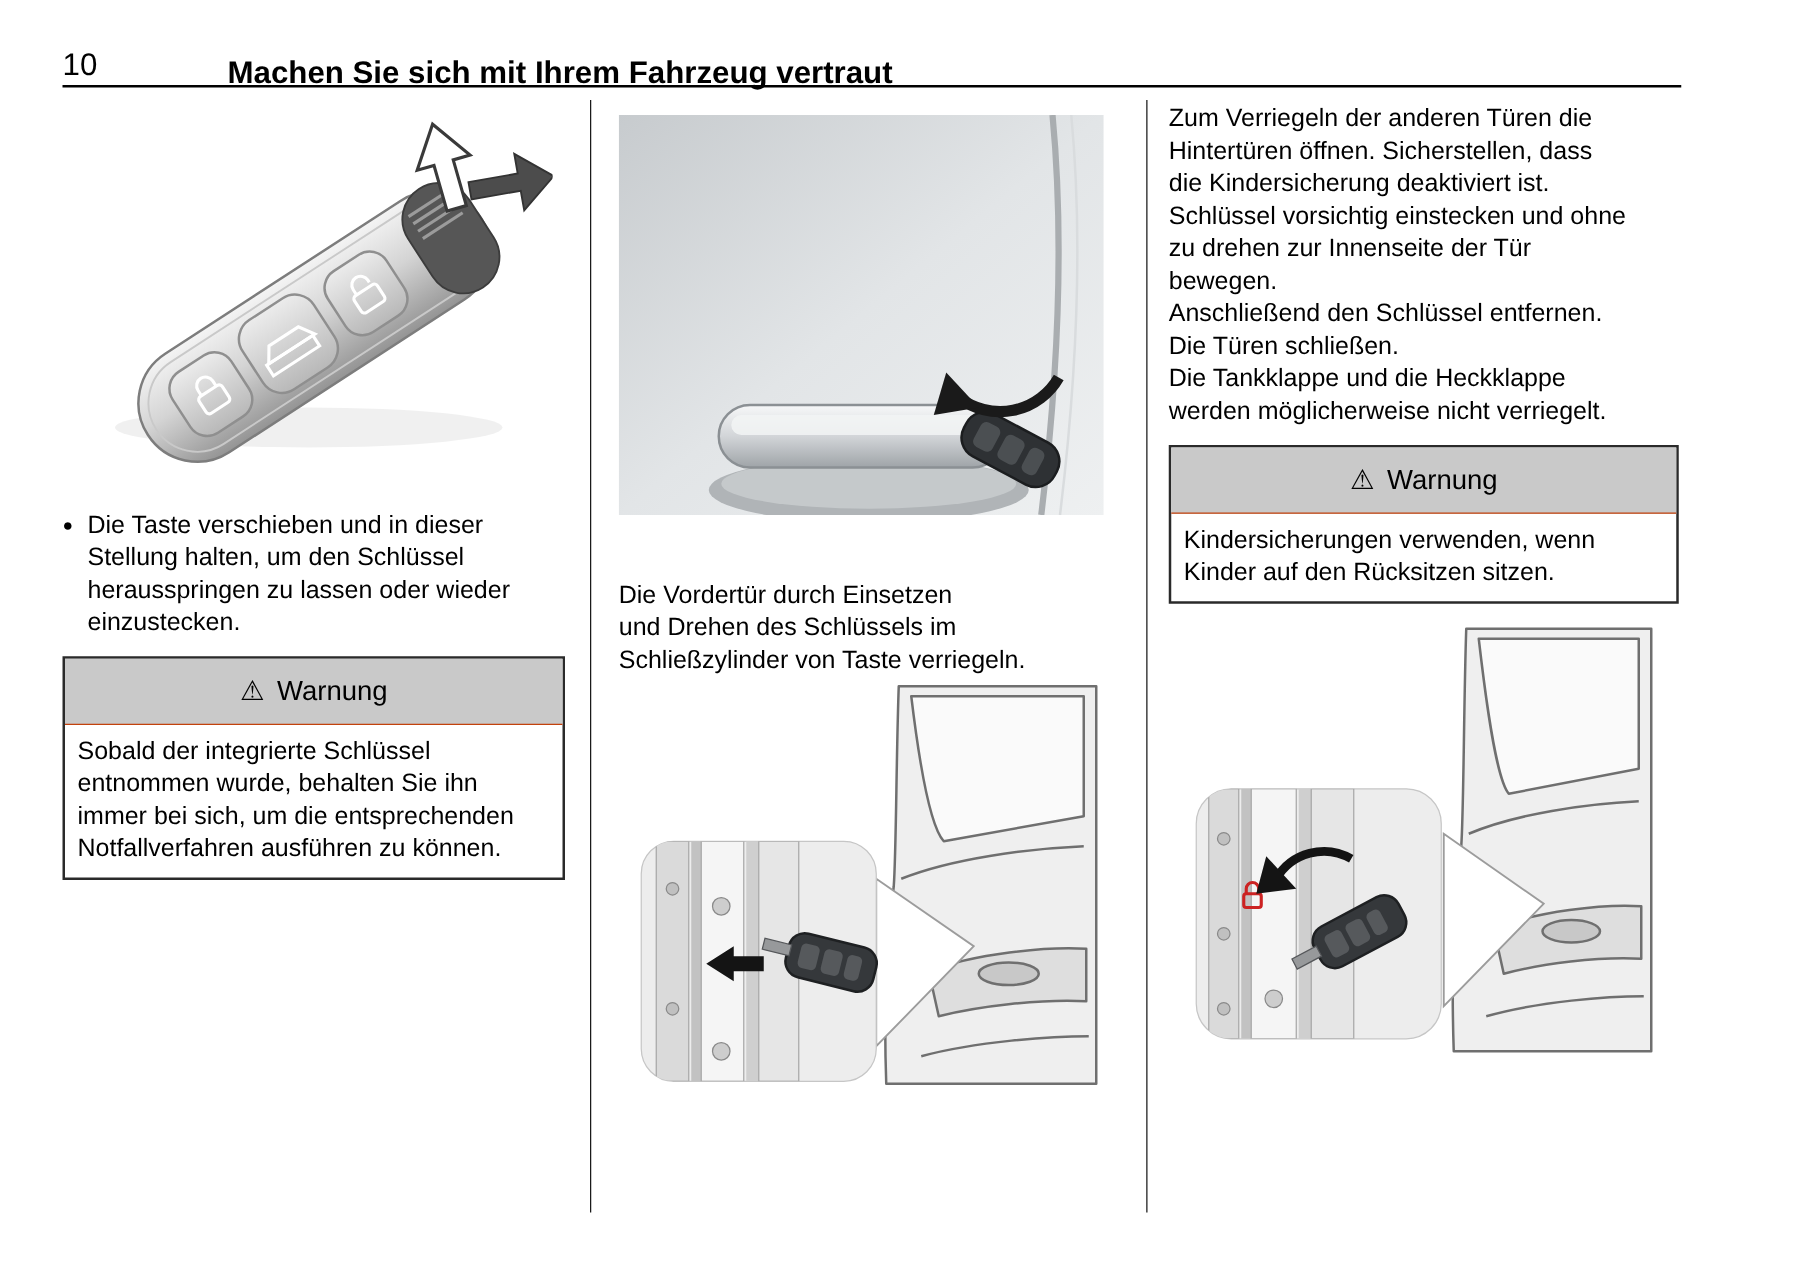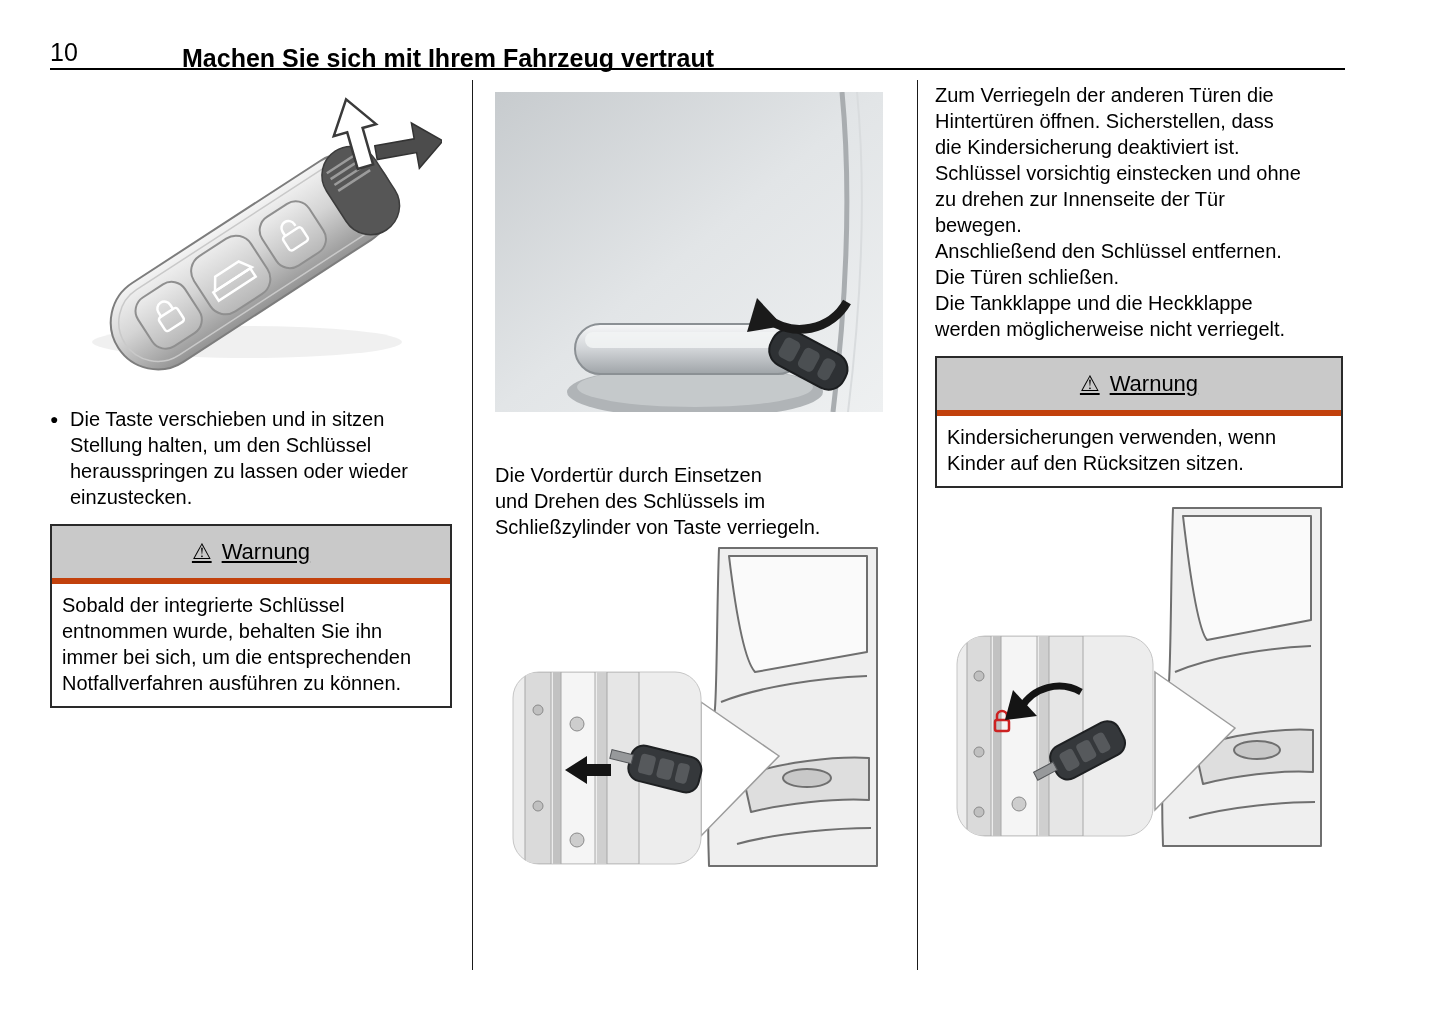--- a/index.html
+++ b/index.html
@@ -53,25 +53,24 @@
   #fig-handle{ margin:10px 0 0 0; }
   #fig-door  { margin:4px 0 0 16px; }
   #fig-child { margin:16px 0 0 20px; }
 
   .bullet-item { display:flex; margin-top:20px; }
   .bullet-marker { font-size:14px; line-height:26px; width:20px; flex:0 0 20px; }
 
   .warning-box { border:2px solid #2a2a2a; margin-top:14px; background:#fff; }
   .warning-header {
     background:#c9c9c9;
-    border-bottom:6px solid #c2410c;
+    border-bottom:1px solid #c2410c;
     text-align:center;
     font-size:22px;
     padding:13px 0;
-    text-decoration:underline;
   }
   .warning-icon { font-size:22px; margin-right:10px; }
   .warning-body { padding:8px 10px 10px 10px; }
 
   #col2 .body-text { margin-top:46px; }
   #col3 .section-heading { margin-top:22px; }
   .caption { margin-top:12px; }
 </style>
 </head>
 <body>
@@ -131,21 +130,21 @@
           <path d="M14 70 L14 32 L0 32 L22 0 L44 32 L30 32 L30 70 Z" fill="#ffffff" stroke="#3a3a3a" stroke-width="2.5"></path>
         </g>
         <g transform="translate(310,40) rotate(-10)">
           <polygon points="0,16 40,16 40,0 68,23 40,46 40,30 0,30" fill="#4c4c4c" stroke="#333333" stroke-width="1.5"></polygon>
         </g>
       </svg>
     </figure>
 
     <div class="bullet-item">
       <span class="bullet-marker">●</span>
-      <span class="bullet-text preline">Die Taste verschieben und in sitzen
+      <span class="bullet-text preline">Die Taste verschieben und in dieser
 Stellung halten, um den Schlüssel
 herausspringen zu lassen oder wieder
 einzustecken.</span>
     </div>
 
     <div class="warning-box">
       <div class="warning-header">
         <span class="warning-icon">⚠</span><span>Warnung</span>
       </div>
       <div class="warning-body preline">Sobald der integrierte Schlüssel

